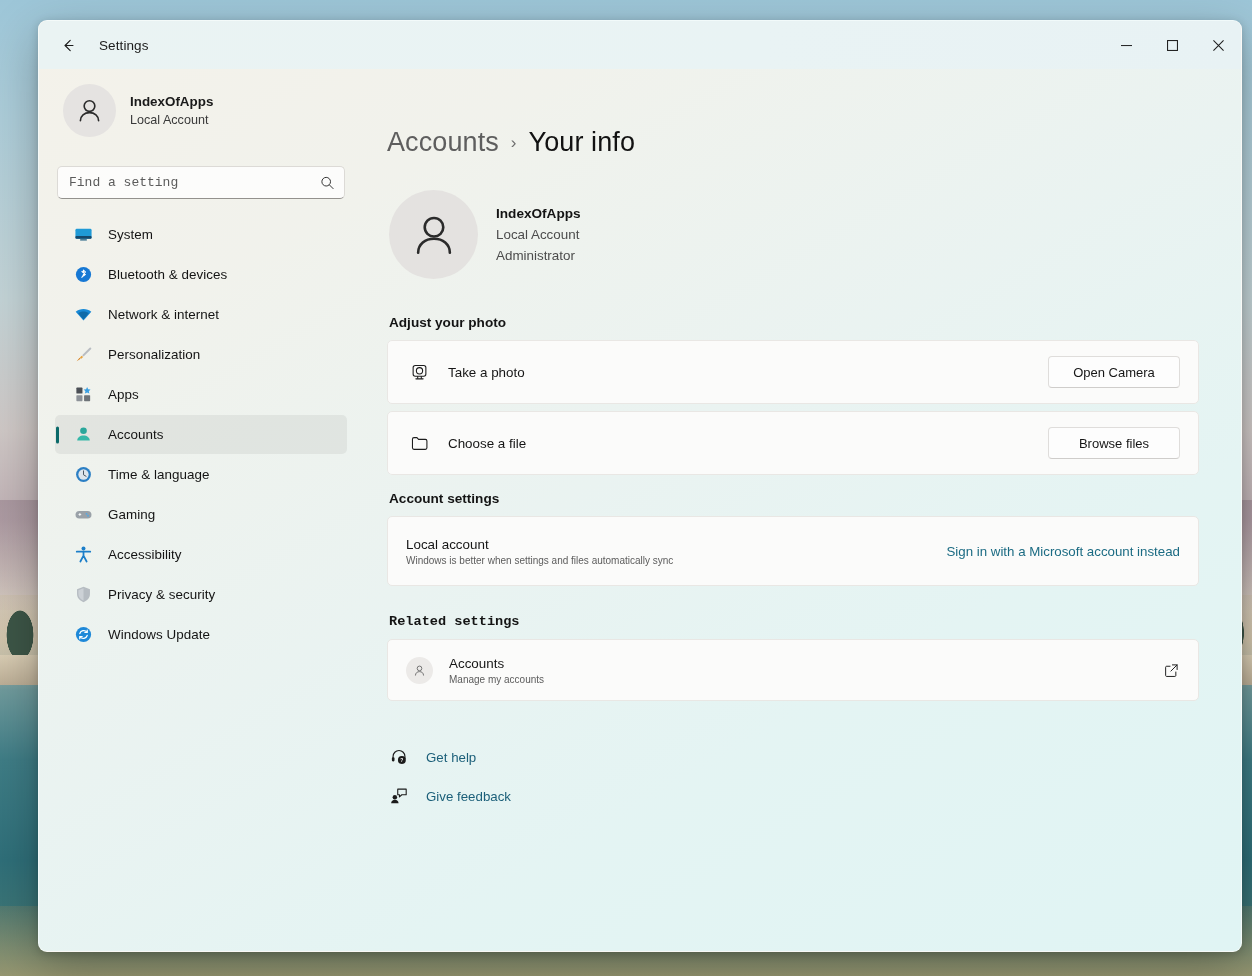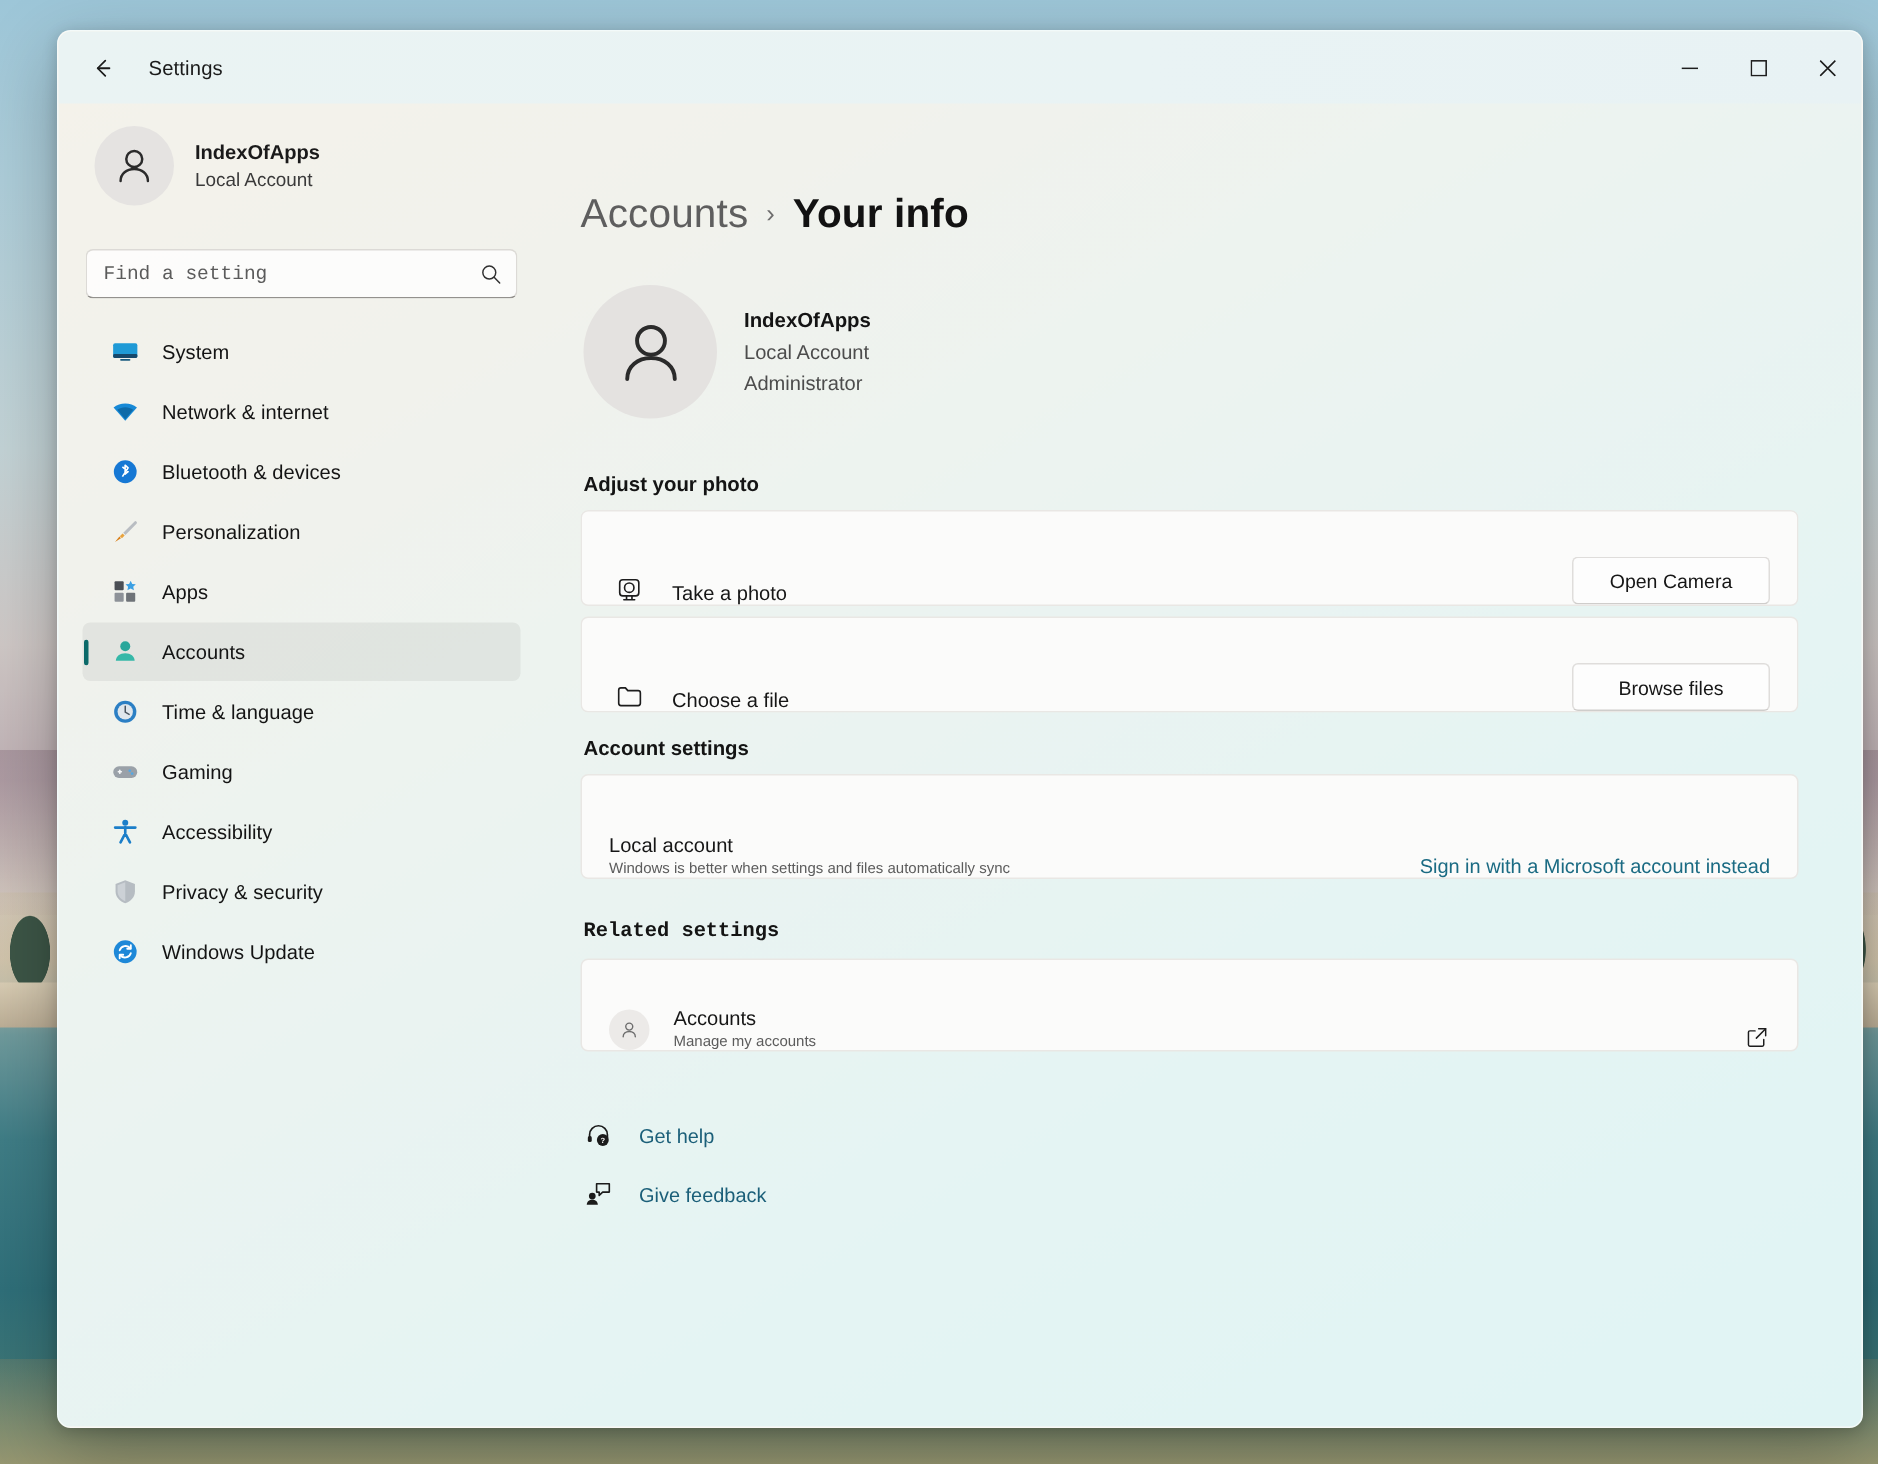--- a/index.html
+++ b/index.html
@@ -230,21 +230,21 @@
   #crumb-parent {
     font-size: 27px;
     color: #5e5e5e;
     cursor: pointer;
     letter-spacing: .1px;
   }
   #crumb-sep { font-size: 17px; color: #6e6e6e; }
   #crumb-current {
     font-size: 27px;
     color: #121212;
-    font-weight: 700;
+    font-weight: 400;
     letter-spacing: .1px;
   }
 
   
   #profile-block {
     display: flex;
     align-items: center;
     gap: 18px;
     margin-bottom: 36px;
     padding-left: 2px;
@@ -279,21 +279,21 @@
     border-radius: 5px;
     overflow: hidden;
     background: #fbfbfa;
     border: 1px solid #e9e7e4;
     box-shadow: 0 .4px 1px rgba(0,0,0,.035);
   }
 
   .card-row {
     background: #fbfbfa;
     display: flex;
-    align-items: flex-end;
+    align-items: center;
     padding: 0 18px 0 18px;
     min-height: 64px;
   }
   .card-sep { height: 7px; background: transparent; }
 
   .row-icon {
     width: 26px; flex: 0 0 26px;
     display: flex; align-items: center; justify-content: center;
     color: #1d1d1d;
     margin-right: 16px;
@@ -448,35 +448,35 @@
                 <rect x="1.5" y="11.6" width="17" height="2.8" rx="1" fill="#16486b"></rect>
                 <rect x="6.4" y="15" width="7.2" height="1.3" rx="0.6" fill="#1b5c80"></rect>
               </svg>
             </span>
             <span class="nav-label">System</span>
           </div>
 
           <div class="nav-item">
             <span class="nav-icon">
               <svg width="19" height="19" viewBox="0 0 20 20">
+                <circle cx="10" cy="10" r="8" fill="#1678d4"></circle>
+                <path d="M8 6.6 12 9.9 9.9 11.6V5.4l2.1 1.9L8 13.4" stroke="#fff" stroke-width="1.15" fill="none" stroke-linejoin="round"></path>
+              </svg>
+            </span>
+            <span class="nav-label">Bluetooth &amp; devices</span>
+          </div>
+
+          <div class="nav-item">
+            <span class="nav-icon">
+              <svg width="19" height="19" viewBox="0 0 20 20">
                 <path d="M1.8 7.1C4.1 5.2 6.9 4.2 10 4.2s5.9 1 8.2 2.9L10 16.4 1.8 7.1Z" fill="#1789d6"></path>
                 <path d="M4.4 8.6C6 7.4 7.9 6.8 10 6.8s4 .6 5.6 1.8L10 15.2 4.4 8.6Z" fill="#0e6aa8"></path>
               </svg>
             </span>
             <span class="nav-label">Network &amp; internet</span>
-          </div>
-
-          <div class="nav-item">
-            <span class="nav-icon">
-              <svg width="19" height="19" viewBox="0 0 20 20">
-                <circle cx="10" cy="10" r="8" fill="#1678d4"></circle>
-                <path d="M8 6.6 12 9.9 9.9 11.6V5.4l2.1 1.9L8 13.4" stroke="#fff" stroke-width="1.15" fill="none" stroke-linejoin="round"></path>
-              </svg>
-            </span>
-            <span class="nav-label">Bluetooth &amp; devices</span>
           </div>
 
           <div class="nav-item">
             <span class="nav-icon">
               <svg width="19" height="19" viewBox="0 0 20 20">
                 <path d="M16.4 2.9 8.6 10.7l1.5 1.5 7.8-7.8a1.06 1.06 0 0 0-1.5-1.5Z" fill="#b9bdc2"></path>
                 <path d="M8.1 11.2 6.2 13.1l1.5 1.5 1.9-1.9-1.5-1.5Z" fill="#e8a33d"></path>
                 <path d="M5.9 13.4 2.8 17.2l4.2-2.6-1.1-1.2Z" fill="#d9821f"></path>
               </svg>
             </span>

